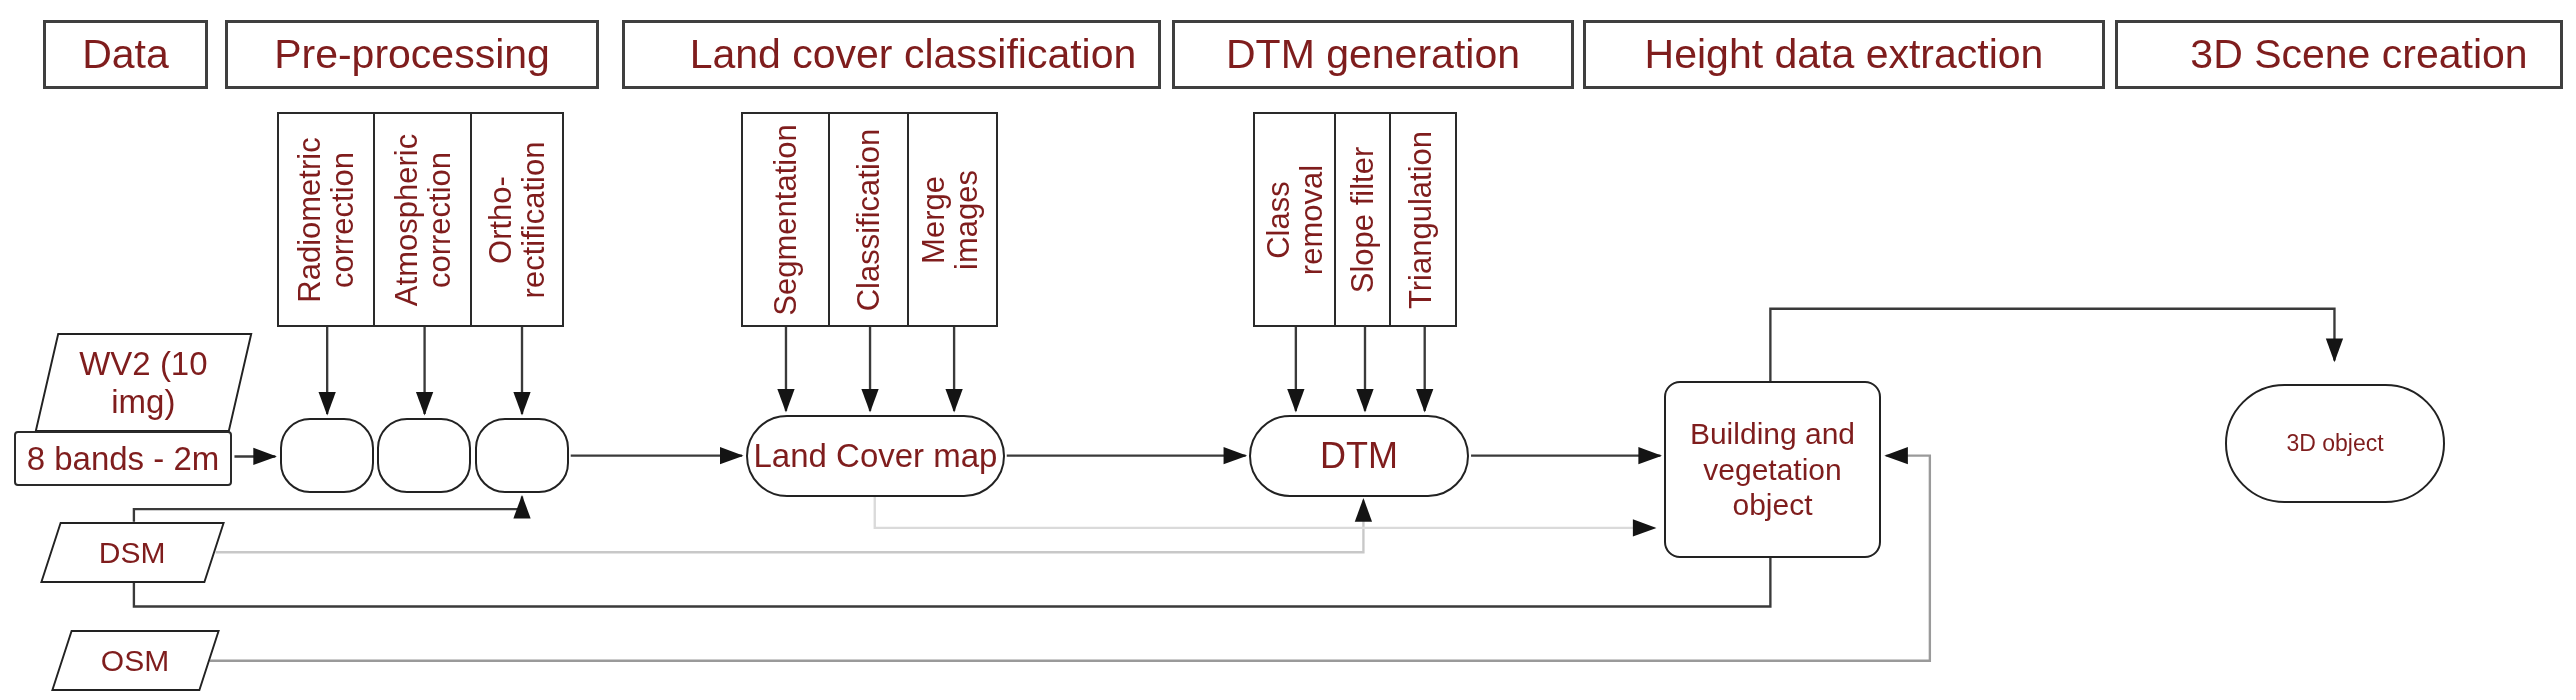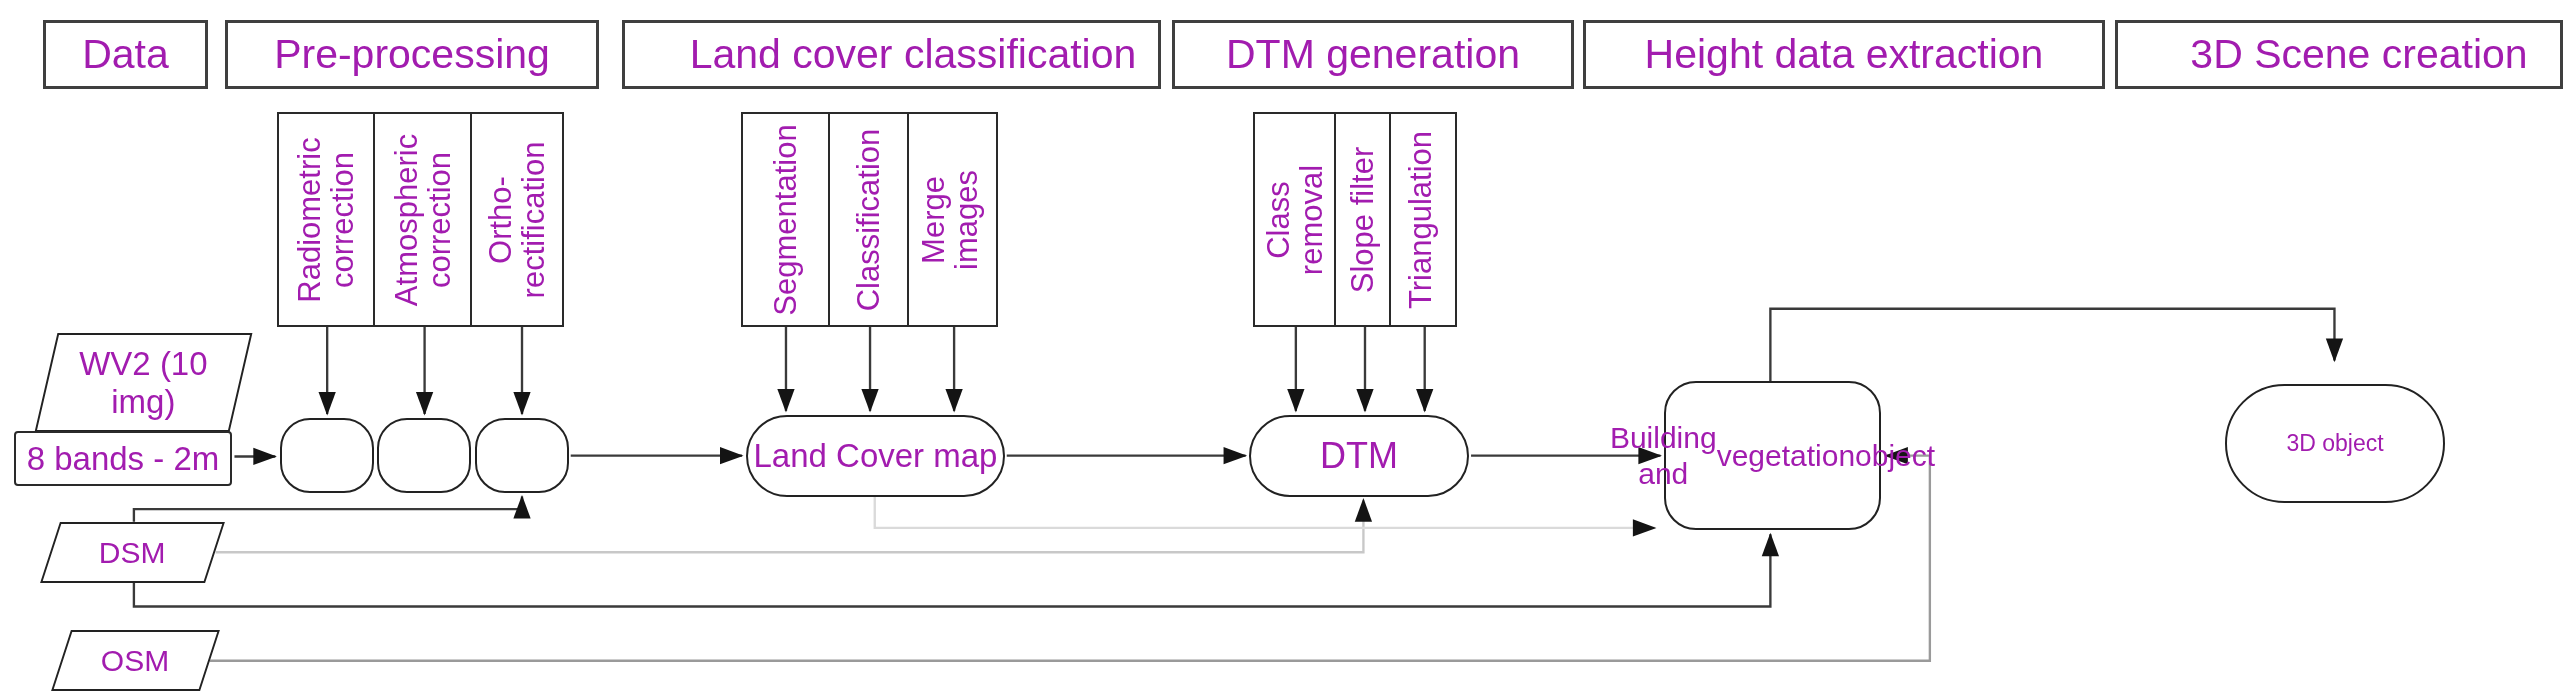--- a/index.html
+++ b/index.html
@@ -1,19 +1,19 @@
 <!DOCTYPE html>
 <html style="font-size:12.6px"><head>
 <meta charset="utf-8">
 <style>
   html,body{margin:0;padding:0;background:#ffffff;}
   *{box-sizing:border-box;}
   #canvas{
     position:relative;width:2576px;height:700px;background:#ffffff;
-    font-family:"Liberation Sans", sans-serif;color:#a21caf;overflow:hidden;
+    font-family:"Liberation Sans", sans-serif;color:#7f1d1d;overflow:hidden;
   }
   svg.wires{position:absolute;left:0;top:0;width:2576px;height:700px;}
 
   
   .stage{
     position:absolute;top:20.4px;height:69px;border:3.1px solid #3f3f3f;background:#fff;
     display:flex;align-items:center;justify-content:center;
     font-size:41px;letter-spacing:0px;white-space:nowrap;
   }
   
@@ -32,22 +32,22 @@
 
   
   .node{
     position:absolute;background:#fff;border:2.4px solid #222222;
     display:flex;align-items:center;justify-content:center;text-align:center;
   }
   .squircle{border-radius:30px;}
   .stadium{border-radius:41px;}
   #node-land-cover-map{left:746px;top:415px;width:259px;height:82px;font-size:33px;}
   #node-dtm{left:1249px;top:415px;width:220px;height:82px;font-size:36px;}
-  #node-building{left:1664px;top:381px;width:217px;height:149px;border-radius:32px;
-     font-size:30px;line-height:1.18;flex-direction:row;}
+  #node-building{left:1664px;top:381px;width:217px;height:177px;border-radius:16px;
+     font-size:30px;line-height:1.18;flex-direction:column;}
   #node-3d{left:2225px;top:384px;width:220px;height:119px;border-radius:60px;font-size:23px;}
   #proc-box-1{left:280px;top:418px;width:94px;height:75px;}
   #proc-box-2{left:377px;top:418px;width:94px;height:75px;}
   #proc-box-3{left:475px;top:418px;width:94px;height:75px;}
   #node-bands{left:14px;top:431px;width:218px;height:55px;border:2.4px solid #2a2a2a;
      border-radius:4px;font-size:33px;}
 
   
   .para{
     position:absolute;background:#fff;border:2.4px solid #222222;

